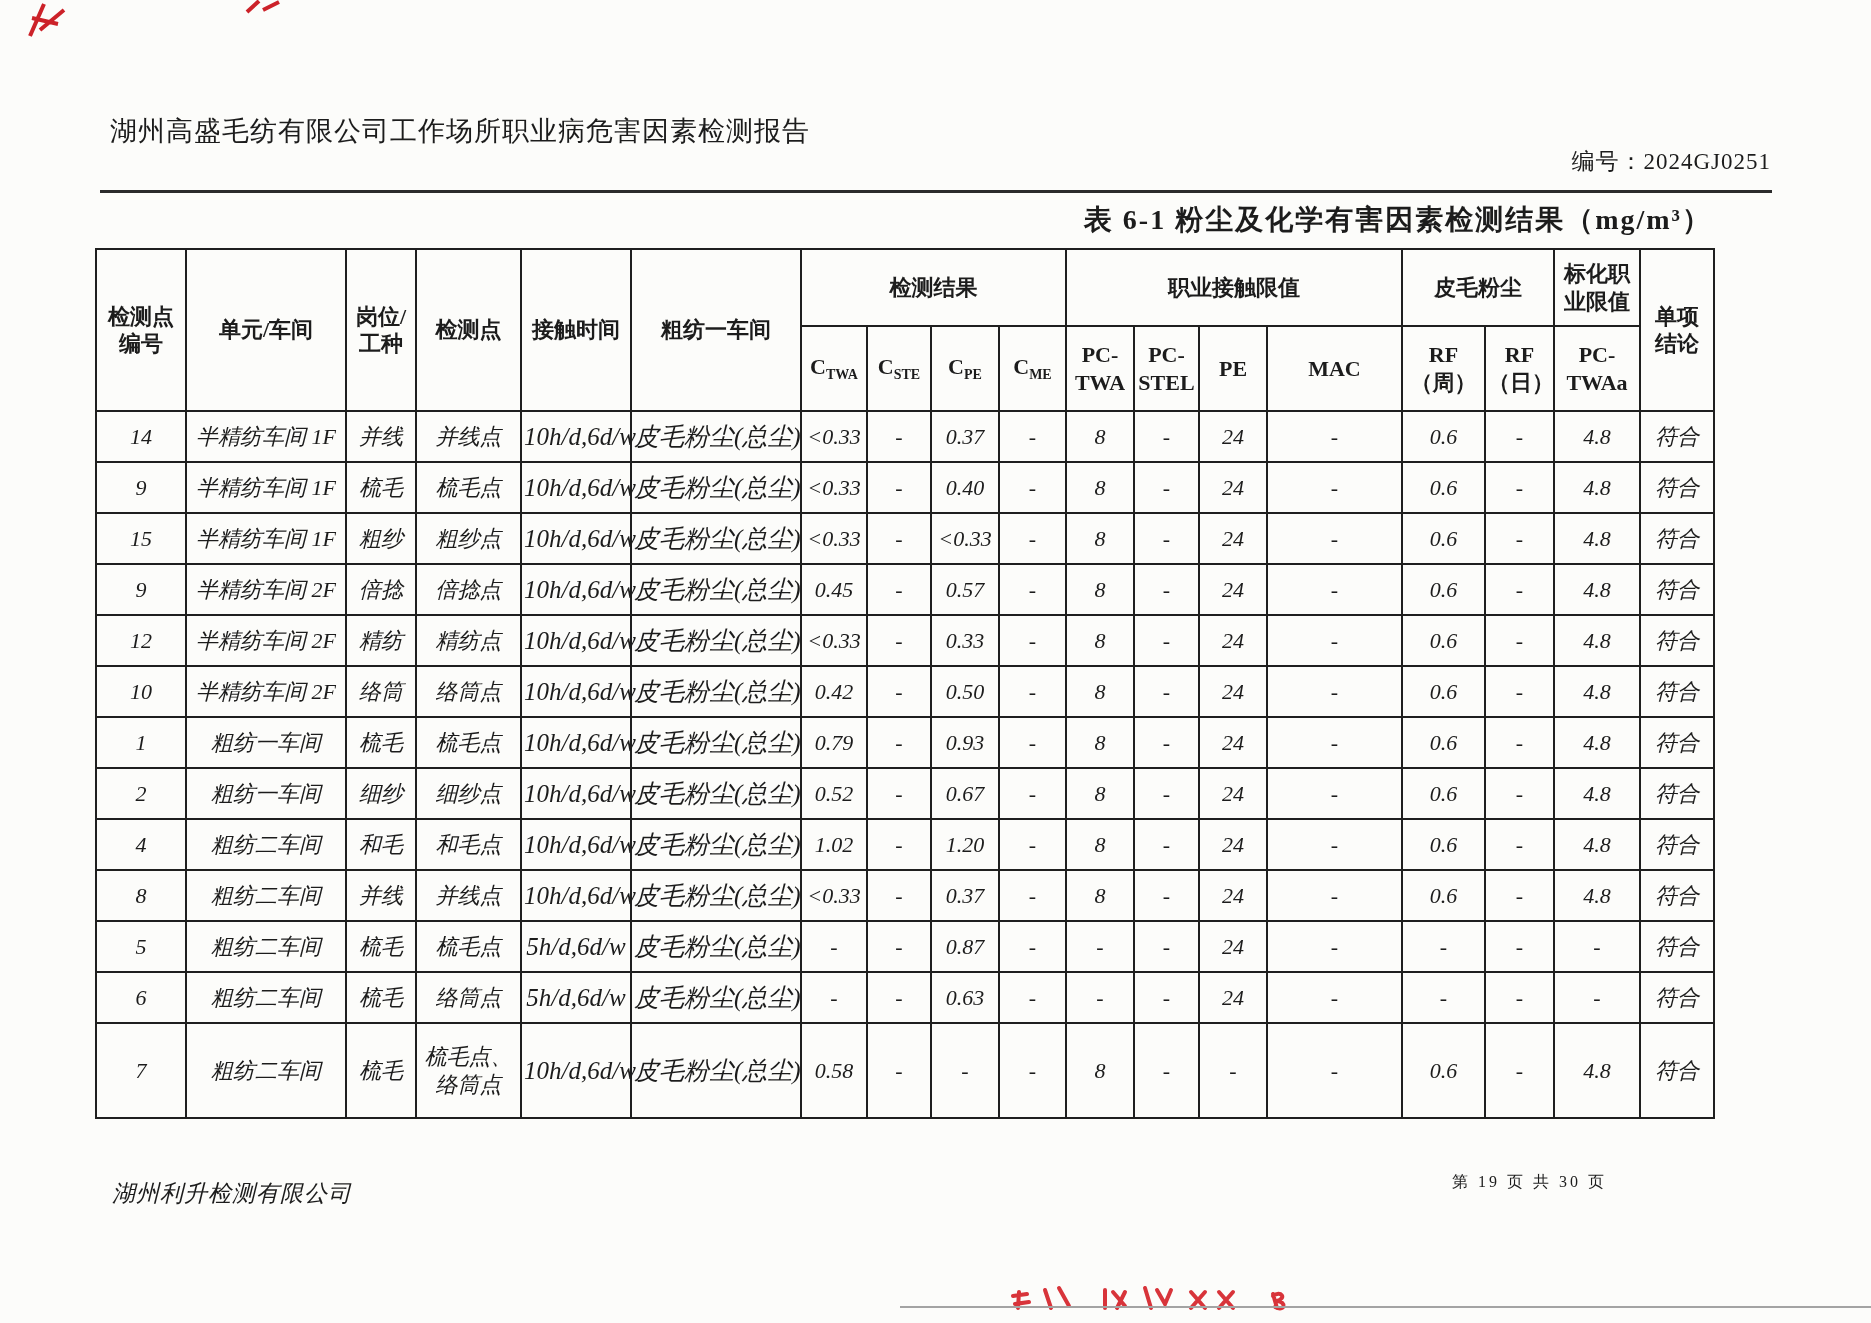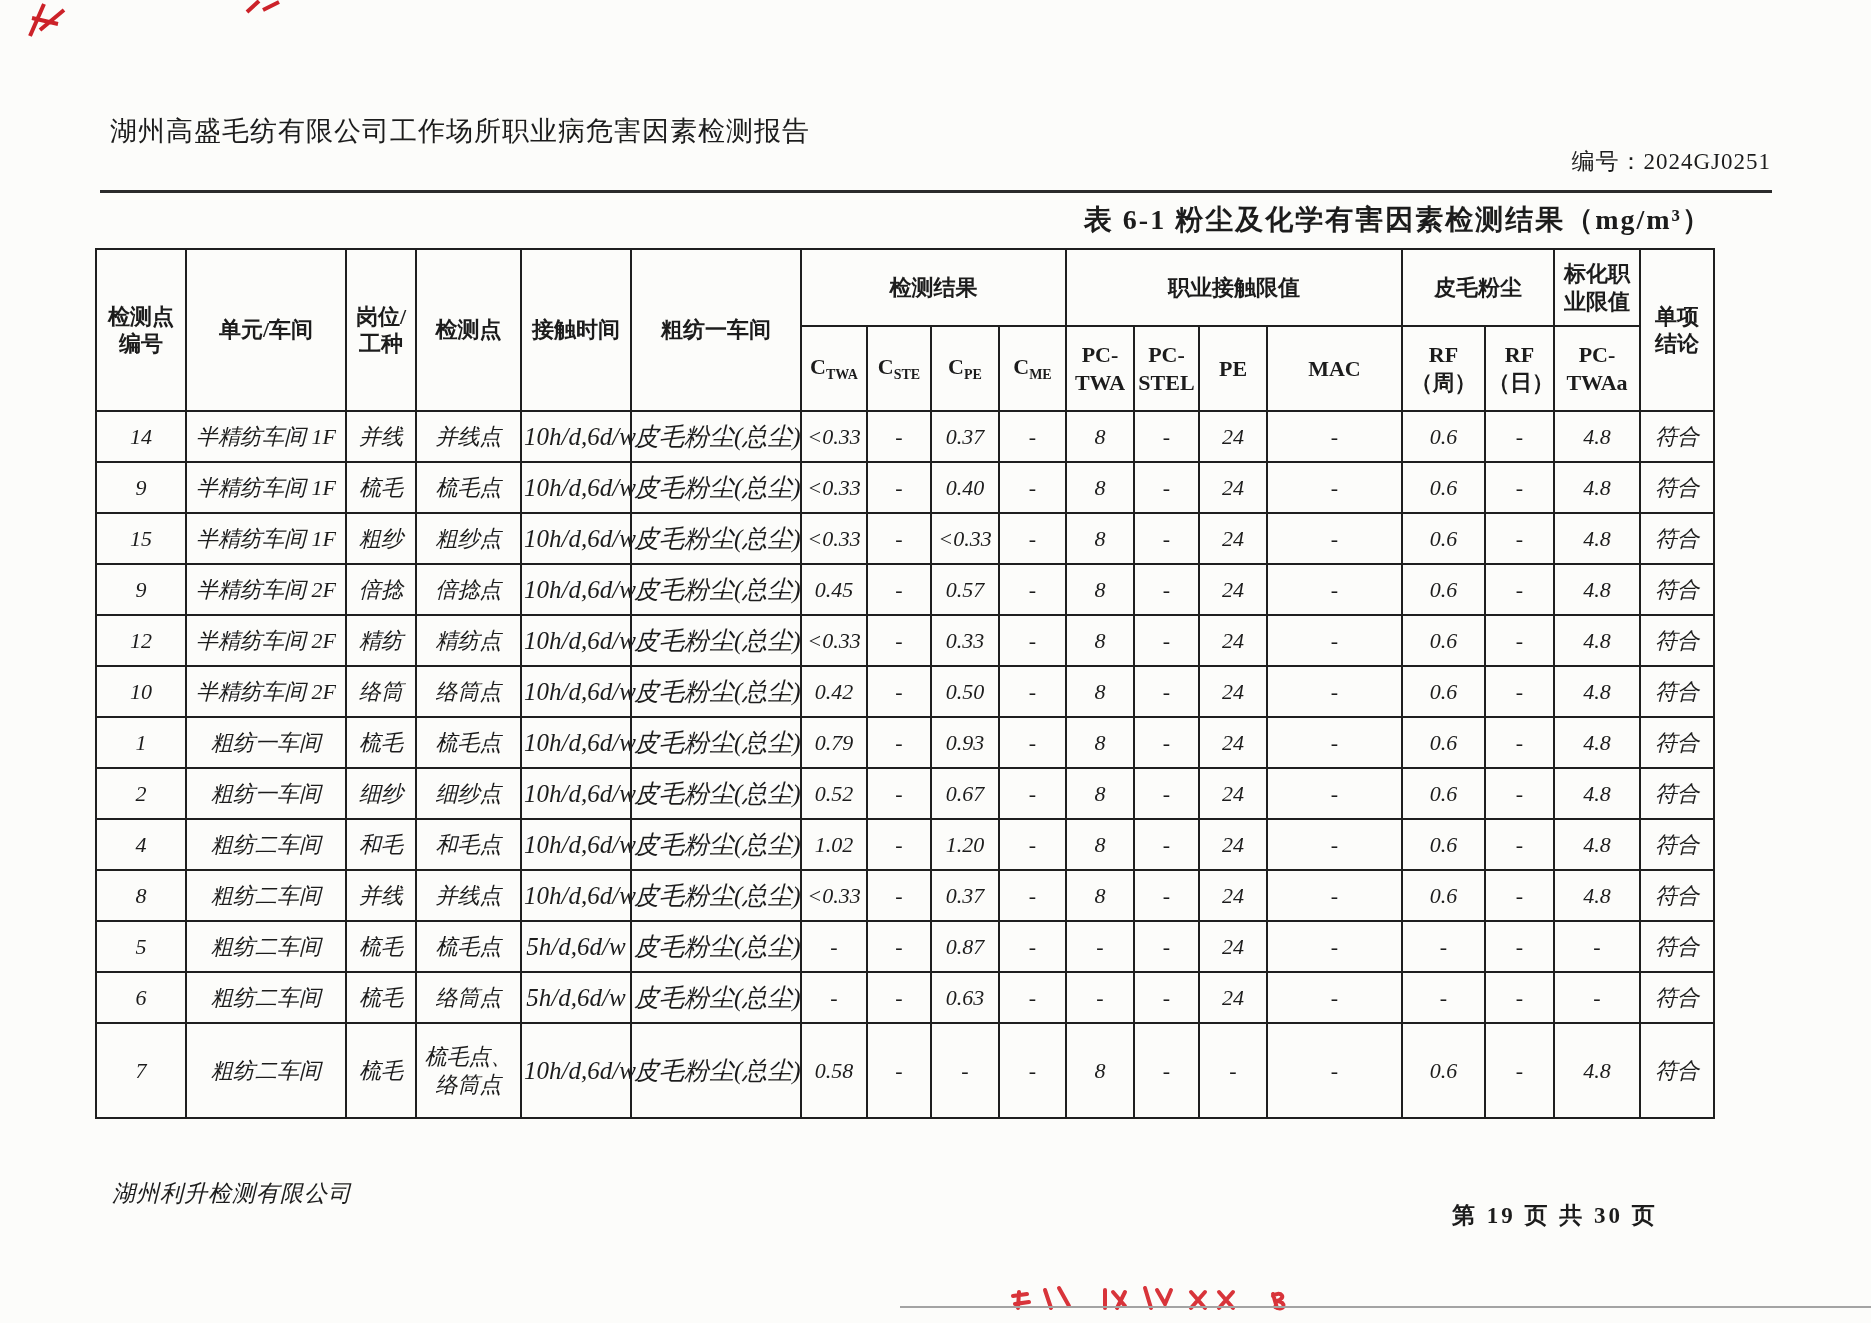--- a/index.html
+++ b/index.html
@@ -39,21 +39,21 @@
   .report-table tbody tr { height:51px;font-style:italic; }
   .report-table tbody tr:last-child { height:95px; }
   .report-table sub { font-size:14px; font-weight:bold; }
   .report-table tbody td.col-4, .report-table tbody td.col-5 {
     white-space:nowrap; font-size:25px;margin-top:29px;
   }
   .footer-company {
     position:absolute; left:112px; top:1178px; font-size:23px; letter-spacing:1px;font-style:italic;
   }
   .page-indicator {
-    position:absolute; left:1452px; top:1200px; font-size:23px; letter-spacing:3px;font-weight:bold;
+    position:absolute; left:1452px; top:1172px; font-size:16px; letter-spacing:3px;
   }
   .scan-edge-line {
     position:absolute; left:900px; top:1306px; width:971px; height:2px;
     background:#a3a3a3;
   }
   .red-mark { position:absolute; }
 </style>
 </head>
 <body>
 

